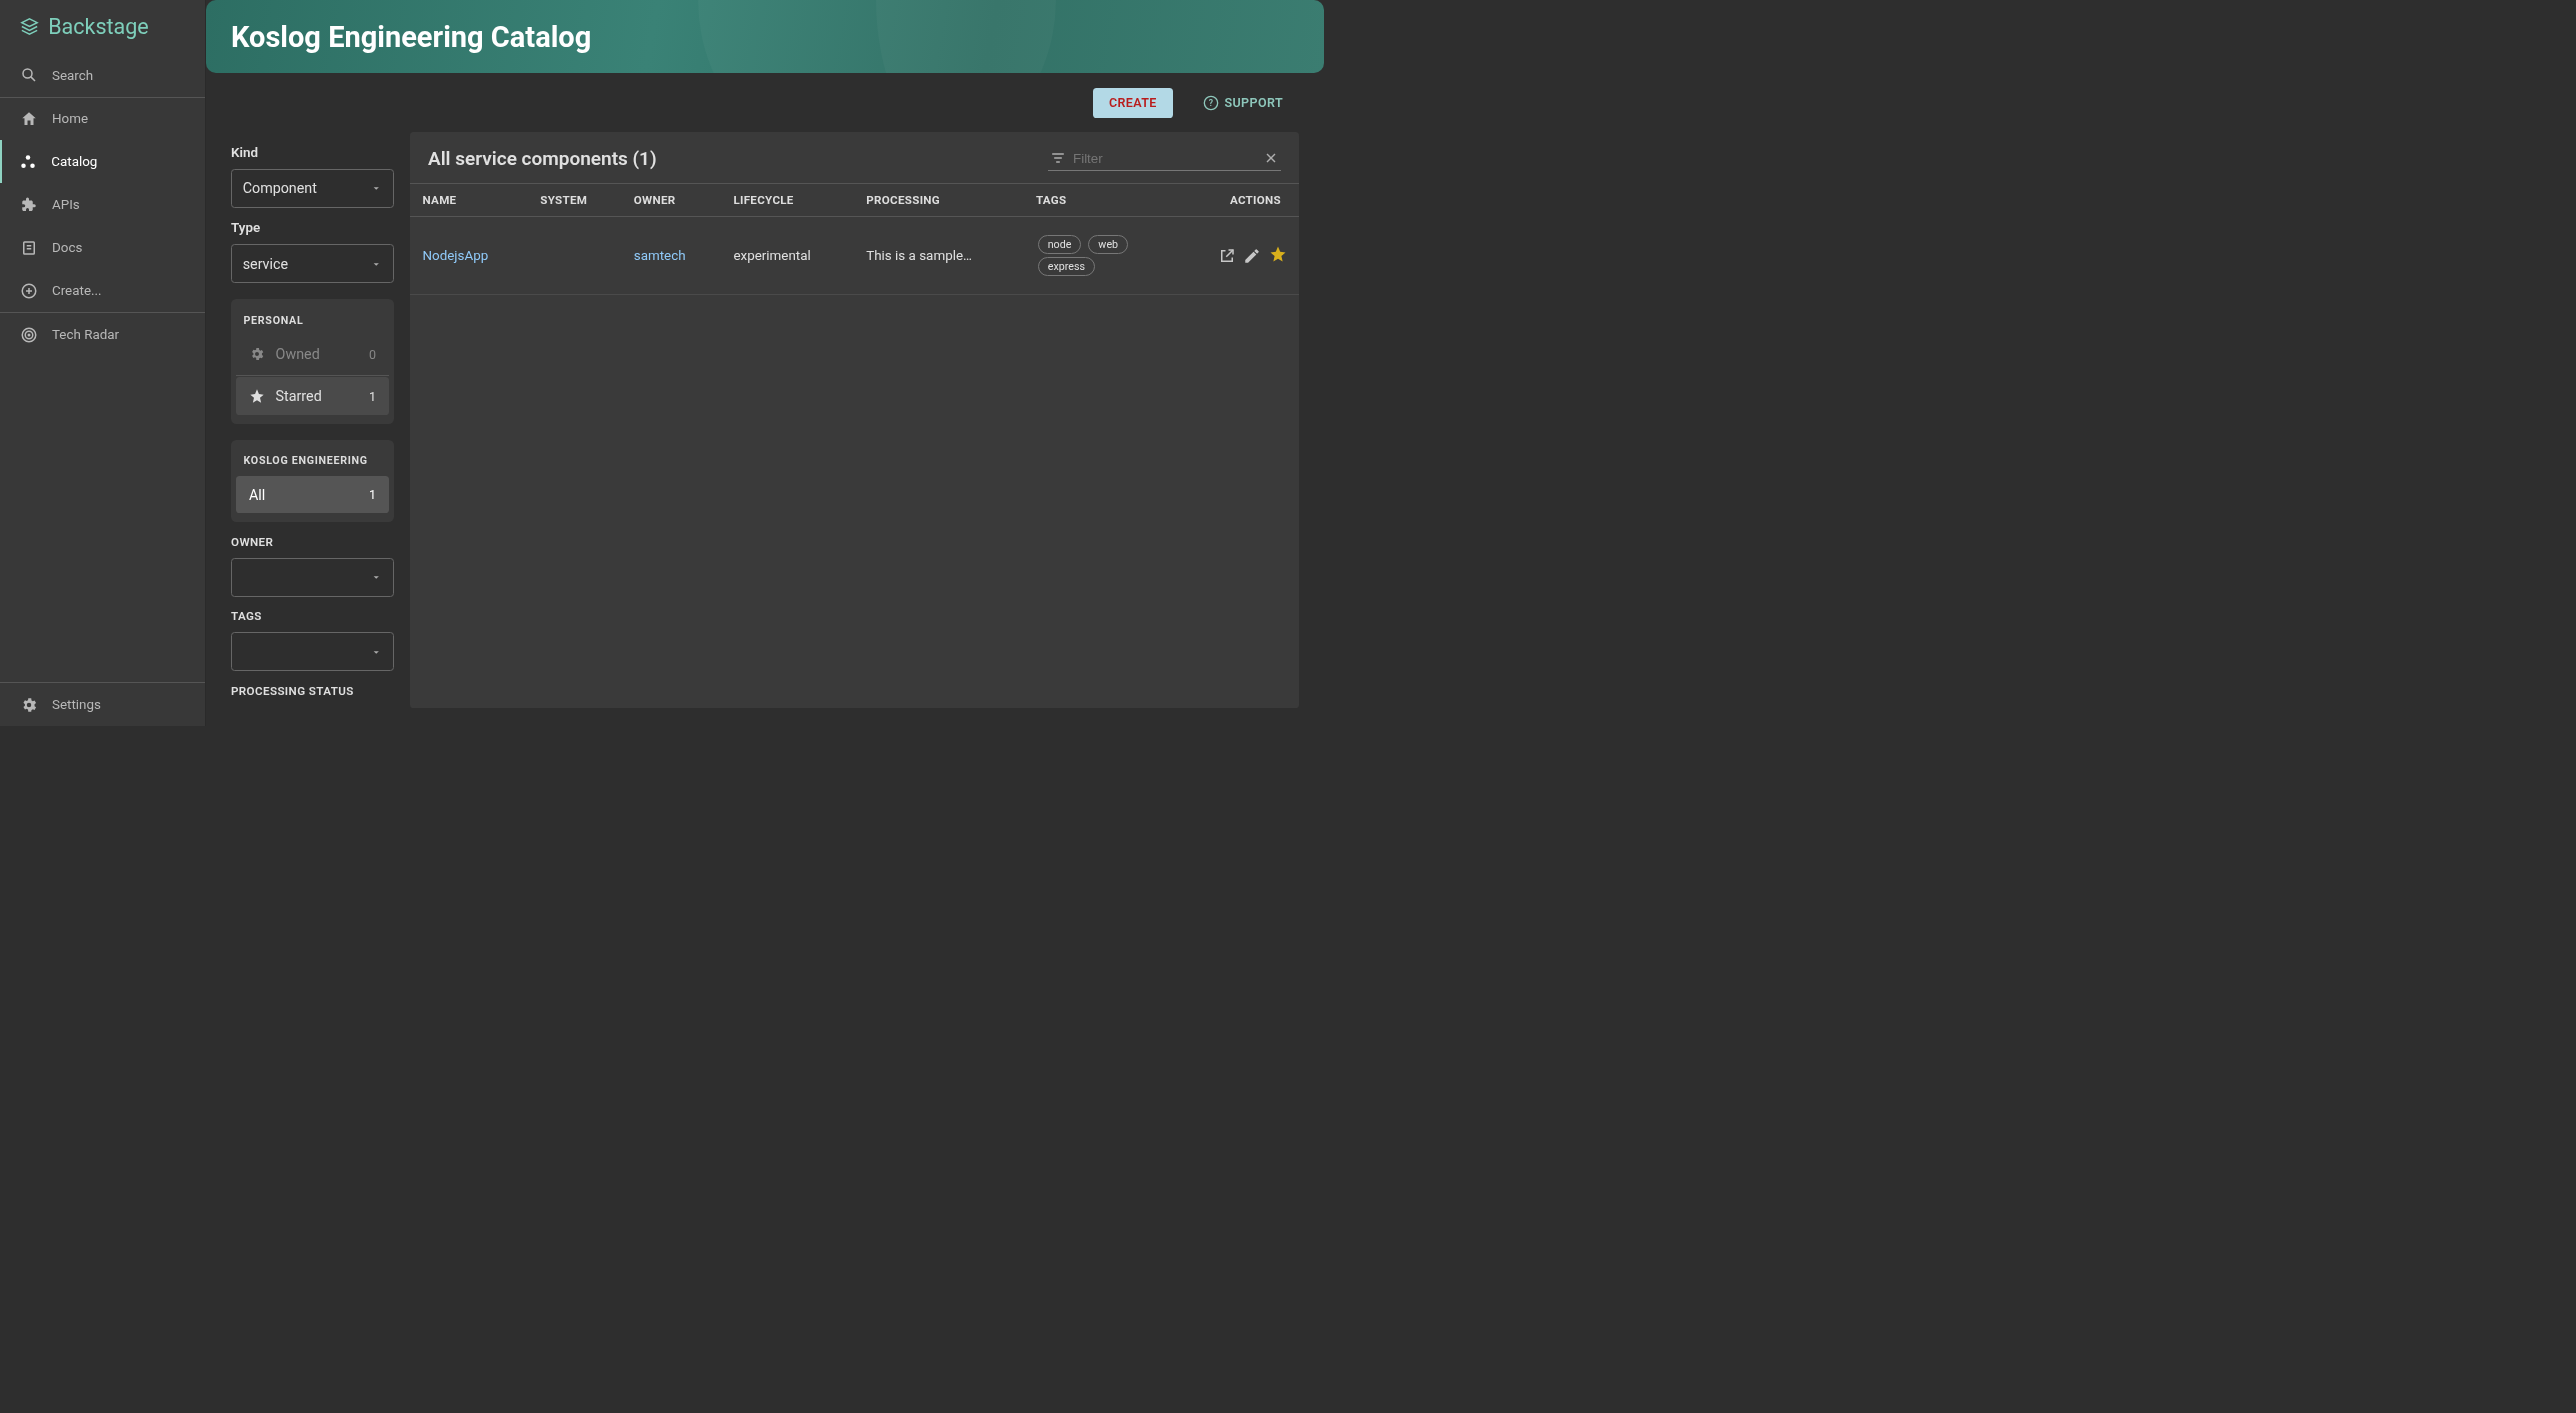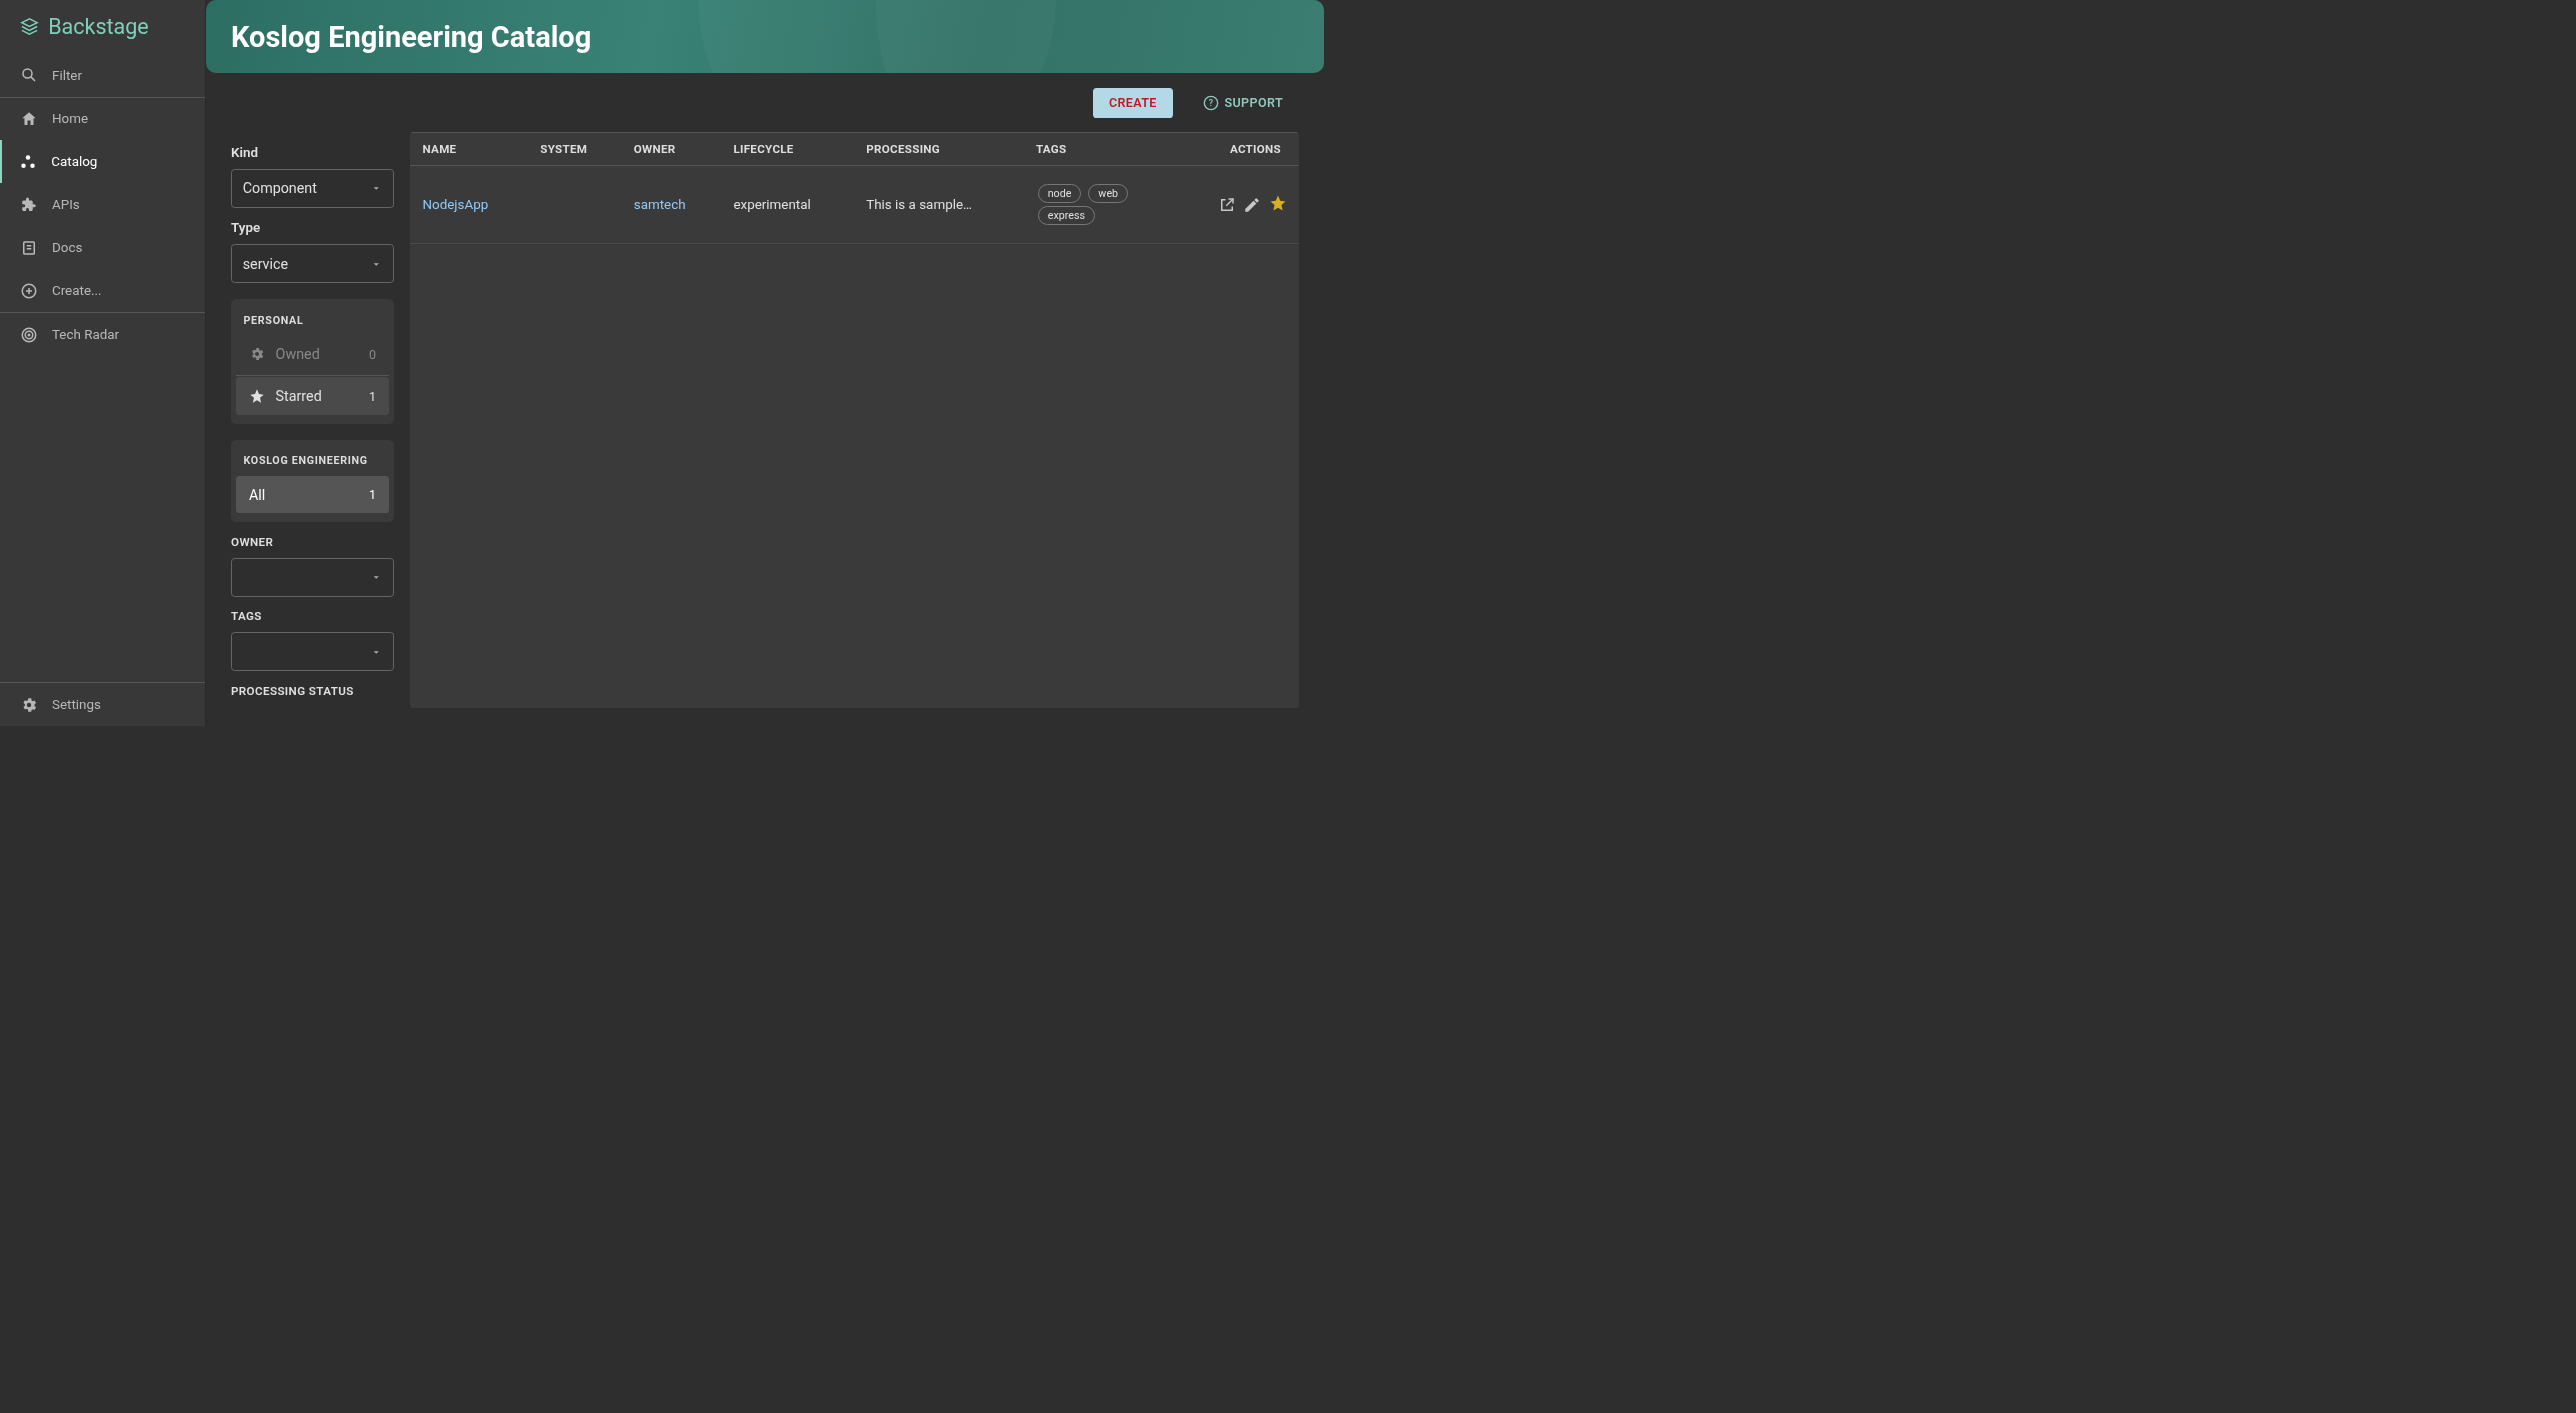--- a/index.html
+++ b/index.html
@@ -227,21 +227,21 @@
           <path d="M4 12l8 4 8-4"></path>
           <path d="M4 16l8 4 8-4"></path>
         </svg>
       <span>Backstage</span>
     </div>
     <div class="nav-item">
       <svg viewBox="0 0 24 24" fill="none" stroke="currentColor" stroke-width="2">
           <circle cx="10" cy="10" r="6"></circle>
           <line x1="20" y1="20" x2="14.5" y2="14.5"></line>
         </svg>
-      <span>Filter</span>
+      <span>Search</span>
     </div>
     <div class="nav-divider"></div>
     <div class="nav-item">
       <svg viewBox="0 0 24 24" fill="currentColor">
           <path d="M12 3l9 8h-3v9h-4v-6h-4v6H6v-9H3l9-8z"></path>
         </svg>
       <span>Home</span>
     </div>
     <div class="nav-item active">
       <svg viewBox="0 0 24 24" fill="currentColor">
@@ -368,20 +368,33 @@
           <span></span>
           <svg viewBox="0 0 24 24" fill="currentColor">
               <path d="M7 10l5 5 5-5z"></path>
             </svg>
         </div>
 
         <div class="filter-label" style="font-size:11.6px; letter-spacing:0.4px;">PROCESSING STATUS</div>
       </div>
 
       <div class="table-panel">
+        <div class="table-header">
+          <div class="table-title">All service components (1)</div>
+          <div class="filter-input-wrap">
+            <svg viewBox="0 0 24 24" fill="currentColor">
+                <path d="M4 6h16M7 12h10M10 18h4" stroke="currentColor" stroke-width="2" stroke-linecap="round"></path>
+              </svg>
+            <input class="filter-input" placeholder="Filter" style="">
+            <svg class="clear-btn" viewBox="0 0 24 24" fill="none" stroke="currentColor" stroke-width="2">
+                <line x1="6" y1="6" x2="18" y2="18"></line>
+                <line x1="18" y1="6" x2="6" y2="18"></line>
+              </svg>
+          </div>
+        </div>
         <table>
           <thead>
             <tr>
               <th>NAME</th>
               <th>SYSTEM</th>
               <th>OWNER</th>
               <th>LIFECYCLE</th>
               <th>PROCESSING</th>
               <th>TAGS</th>
               <th class="actions-h">ACTIONS</th>

